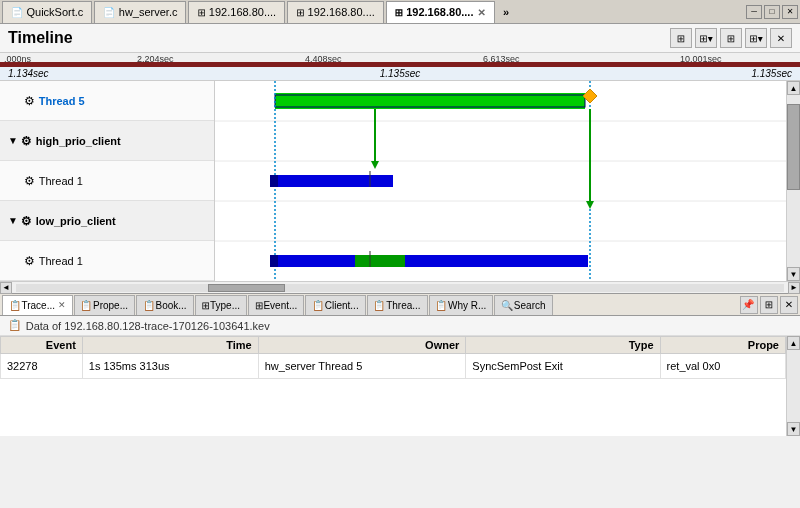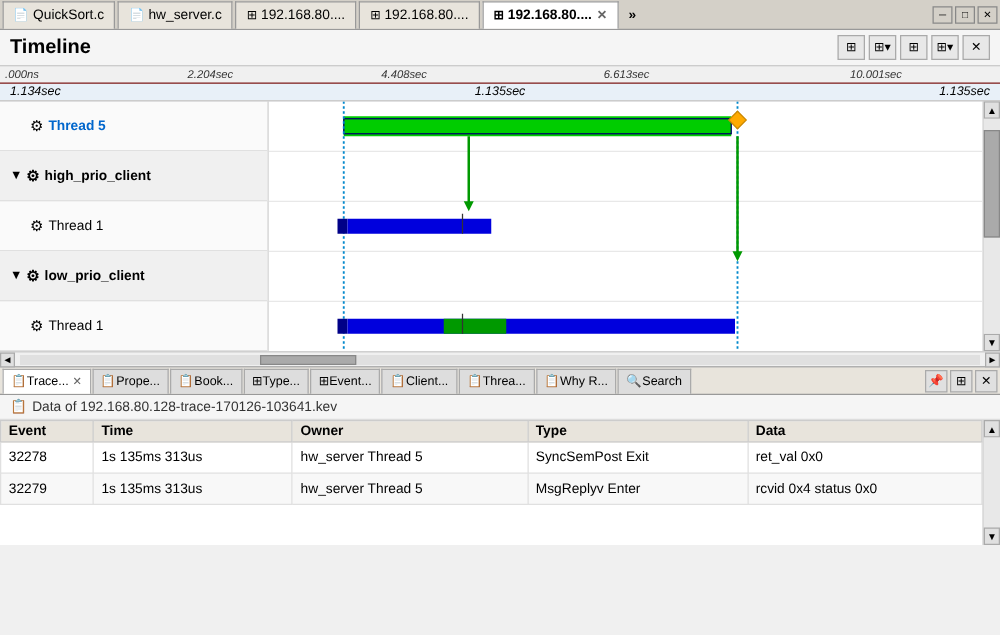--- a/index.html
+++ b/index.html
@@ -43,21 +43,21 @@
     }
     .tab-overflow {
       padding: 2px 6px;
       font-size: 11px;
       cursor: pointer;
       font-weight: bold;
     }
 
     
     .timeline-panel {
-      background: #a3a3a3;
+      background: #d946ef;
       border-bottom: 1px solid #999;
     }
     .timeline-header {
       display: flex;
       align-items: center;
       padding: 4px 8px;
       border-bottom: 1px solid #ccc;
       background: #f5f5f5;
     }
     .timeline-title {
@@ -79,29 +79,28 @@
       display: flex;
       align-items: center;
       justify-content: center;
       font-size: 10px;
     }
 
     
     .ruler {
       background: #f0f0f0;
       height: 14px;
-      border-bottom: 1px solid #7f1d1d;
+      border-bottom: 5px solid #7f1d1d;
       position: relative;
       display: flex;
       align-items: flex-start;
       padding-top: 1px;
       font-size: 9px;
       color: #333;
       overflow: hidden;
-      font-style: italic;
     }
     .ruler-time {
       position: absolute;
       font-size: 9px;
       top: 1px;
     }
     .time-indicator {
       background: #e8f0f8;
       padding: 1px 8px;
       font-size: 10px;
@@ -288,21 +287,21 @@
     }
     .data-table {
       width: 100%;
       border-collapse: collapse;
       font-size: 11px;
     }
     .data-table th {
       background: #e8e4dc;
       border: 1px solid #ccc;
       padding: 2px 6px;
-      text-align: left;
+      text-align: right;
       font-weight: bold;
       font-size: 11px;
     }
     .data-table td {
       border: 1px solid #e0e0e0;
       padding: 6px 6px;
       white-space: nowrap;
     }
     .data-table tr:nth-child(even) td {
       background: #f8f8f8;
@@ -392,21 +391,21 @@
       <div class="toolbar-btn">⊞</div>
       <div class="toolbar-btn">⊞▾</div>
       <div class="toolbar-btn">⊞</div>
       <div class="toolbar-btn">⊞▾</div>
       <div class="toolbar-btn">✕</div>
     </div>
   </div>
 
   <div class="ruler">
     <span class="ruler-time" style="left:4px;">.000ns</span>
-    <span class="ruler-time" style="left:150px;">2.204sec</span>
+    <span class="ruler-time" style="left:137px;">2.204sec</span>
     <span class="ruler-time" style="left:305px;">4.408sec</span>
     <span class="ruler-time" style="left:458px;margin-left:25px;">6.613sec</span>
     <span class="ruler-time" style="left:680px;">10.001sec</span>
   </div>
 
   <div class="time-indicator">
     <span>1.134sec</span>
     <span>1.135sec</span>
     <span>1.135sec</span>
   </div>
@@ -549,41 +548,33 @@
     <span>Data of 192.168.80.128-trace-170126-103641.kev</span>
   </div>
   <div class="table-scroll-wrapper">
     <table class="data-table">
       <thead>
         <tr>
           <th>Event</th>
           <th>Time</th>
           <th>Owner</th>
           <th>Type</th>
-          <th>Data</th>
+          <th>Prope</th>
           <th style="width:14px; padding:0;"></th>
         </tr>
       </thead>
       <tbody id="table-body">
       <tr>
             <td>32278</td>
             <td>1s 135ms 313us</td>
             <td>hw_server Thread 5</td>
             <td>SyncSemPost Exit</td>
             <td>ret_val 0x0</td>
             <td style="width: 14px;"></td>
           </tr>
-          <tr>
-            <td>32279</td>
-            <td>1s 135ms 313us</td>
-            <td>hw_server Thread 5</td>
-            <td>MsgReplyv Enter</td>
-            <td>rcvid 0x4 status 0x0</td>
-            <td style="width: 14px;"></td>
-          </tr>
         </tbody>
     </table>
     <div class="table-vscroll">
       <div class="vscroll-btn">▲</div>
       <div style="flex:1; background:#e8e8e8;"></div>
       <div class="vscroll-btn">▼</div>
     </div>
   </div>
 </div>
 

